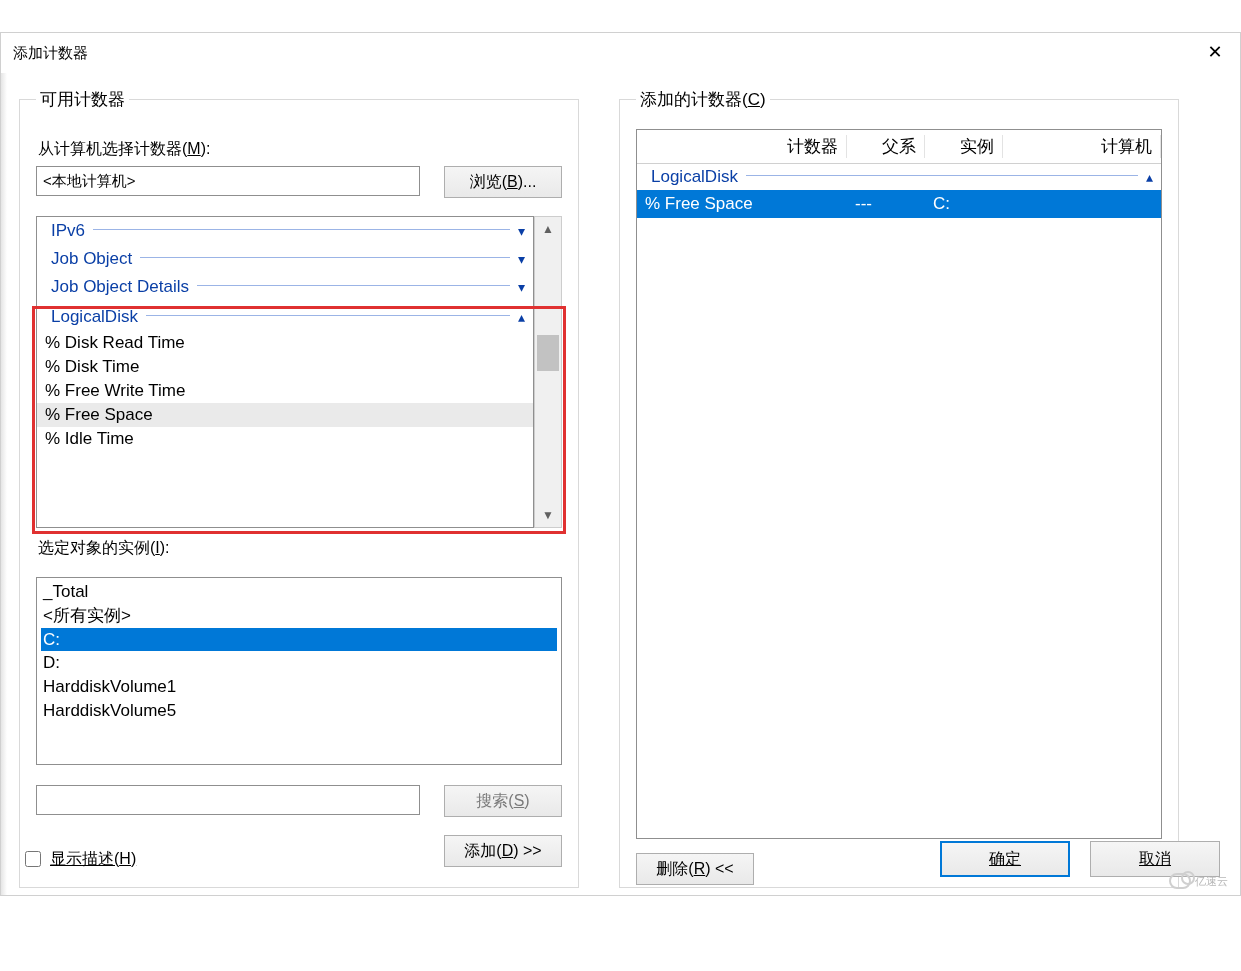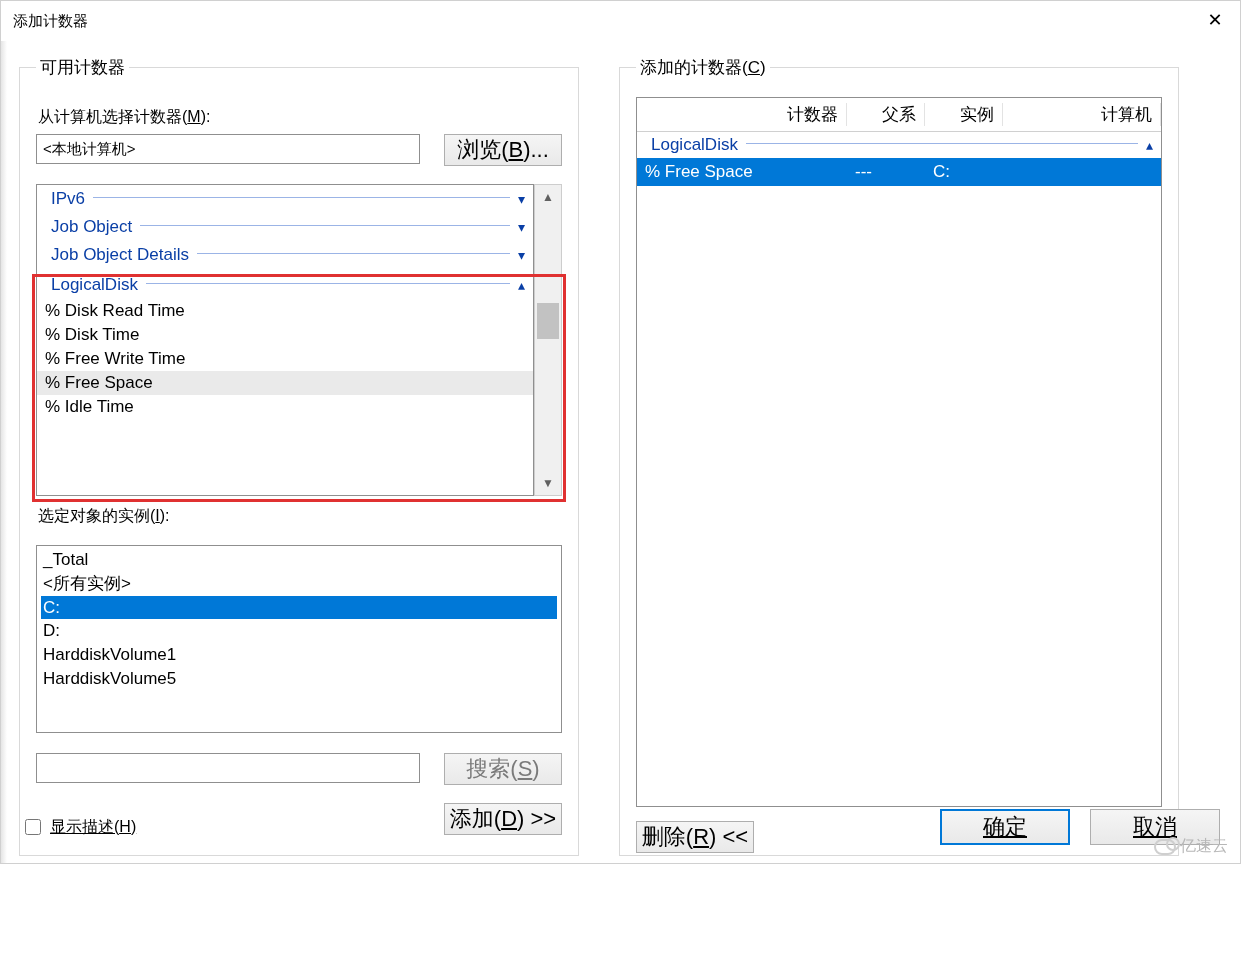--- a/index.html
+++ b/index.html
@@ -13,20 +13,21 @@
     height: 971px;
     position: relative;
     overflow: hidden;
   }
   .window {
     width: 1241px;
     height: 864px;
     background: #fff;
     position: relative;
     border: 1px solid #d0d0d0;
+    margin-top: 32px;
   }
   .titlebar {
     height: 40px;
     display: flex;
     align-items: center;
     padding: 0 12px;
     position: relative;
   }
   .titlebar .title { font-size: 15px; }
   .titlebar .close {
@@ -80,21 +81,21 @@
     background: #fff;
     padding: 0 6px;
   }
   .combo-wrap { position:relative; flex: 1; }
   .combo-wrap .combo { width:100%; }
   .btn {
     min-width: 118px;
     height: 32px;
     border: 1px solid #aeaeae;
     background: linear-gradient(#f5f5f5,#e9e9e9);
-    font-size: 22px;
+    font-size: 16px;
     color: #000;
     cursor: default;
     padding: 0 0;
   }
   .btn.disabled { color: #7a7a7a; }
   .btn.primary {
     border: 2px solid #0078d7;
     background: linear-gradient(#f5f5f5,#e9e9e9);
     min-width: 130px;
     height: 36px;
@@ -225,21 +226,21 @@
     padding: 0 2px;
     text-decoration: underline;
   }
   .chk { display:flex; align-items:center; gap:6px; font-size:16px; }
   .chk input { width:16px; height:16px; }
   .footer-btns { display:flex; gap:20px; }
 
   .watermark {
     position:absolute;
     right:12px; bottom:6px;
-    font-size:16px; color:#b7b7b7;
+    font-size:11px; color:#b7b7b7;
     display:flex; align-items:center; gap:4px;
     pointer-events:none;
   }
   .watermark .wm-ico {
     width:22px; height:16px; border:2px solid #cfcfcf; border-radius:8px;
     position:relative;
   }
   .watermark .wm-ico::before{
     content:""; position:absolute; right:-6px; top:-4px;
     width:10px; height:10px; border:2px solid #cfcfcf; border-radius:50%;

